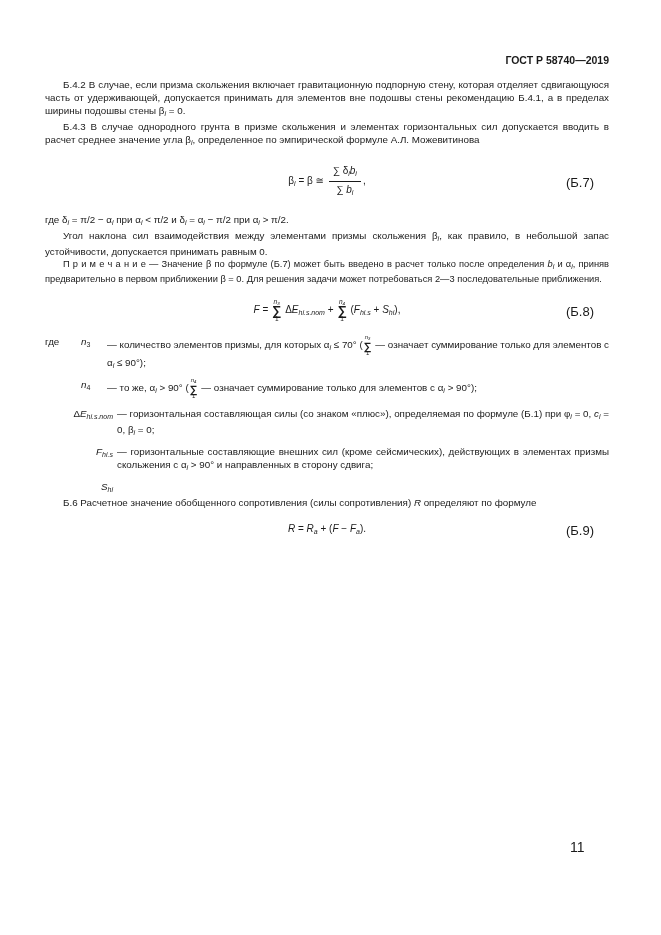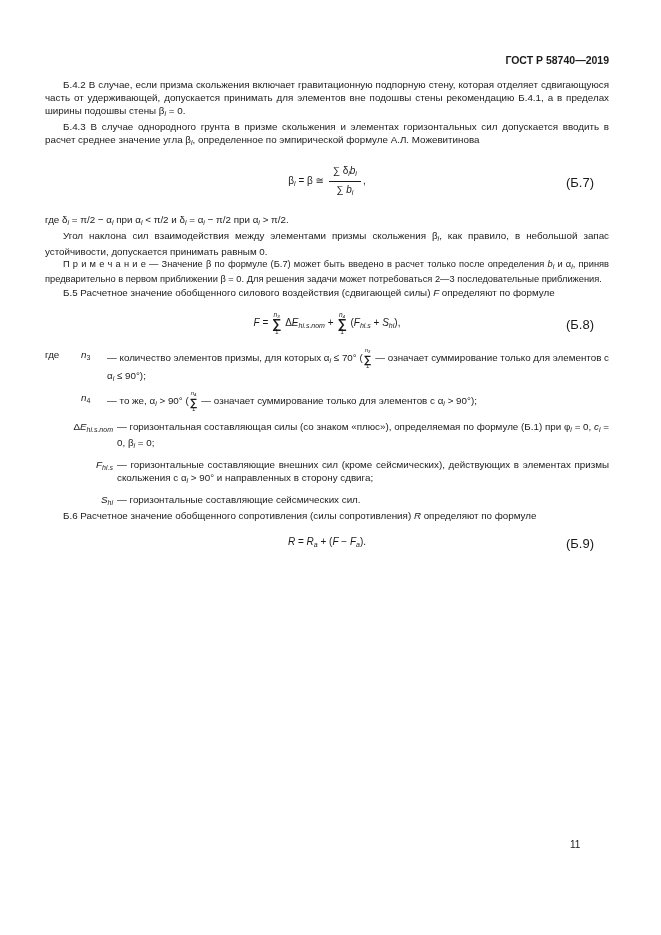--- a/index.html
+++ b/index.html
@@ -53,21 +53,21 @@
   .where { font-size:9.8px; }
   .where-row { display:flex; line-height:13px; margin-bottom:6px; }
   .where-row:last-child { margin-bottom:0; }
   .where-lead { flex:none; width:36px; }
   .w1 { margin-top:2px; }
   .w1 .where-term { flex:none; width:22px; }
   .w2 { margin-top:8px; }
   .w2 .where-term { flex:none; width:68px; text-align:right; }
   .where-def { flex:1; margin-left:4px; text-align:justify; }
 
-  .page-number { position:absolute; left:570px; top:839px; font-size:10px; }
+  .page-number { position:absolute; left:570px; top:839px; font-size:14px; }
 </style>
 </head>
 <body>
 
 <div class="page">
   <div class="content">
 
     <div class="doc-header">ГОСТ Р 58740—2019</div>
 
     <p class="body ind"><span>Б.4.2 В случае, если призма скольжения включает гравитационную подпорную стену, которая отделяет сдвигающуюся часть от удерживающей, допускается принимать для элементов вне подошвы стены рекомендацию Б.4.1, а в пределах ширины подошвы стены </span><span>β</span><span class="seg-isub">i</span><span> = 0.</span></p>
@@ -79,21 +79,20 @@
       </span>
       <span class="f-label">(Б.7)</span>
     </div>
 
     <p class="body"><span>где </span><span>δ</span><span class="seg-isub">i</span><span> = π/2 − </span><span>α</span><span class="seg-isub">i</span><span> при </span><span>α</span><span class="seg-isub">i</span><span> &lt; π/2 и </span><span>δ</span><span class="seg-isub">i</span><span> = </span><span>α</span><span class="seg-isub">i</span><span> − π/2 при </span><span>α</span><span class="seg-isub">i</span><span> &gt; π/2.</span></p>
 
     <p class="body ind mt10"><span>Угол наклона сил взаимодействия между элементами призмы скольжения </span><span>β</span><span class="seg-isub">i</span><span>, как правило, в небольшой запас устойчивости, допускается принимать равным 0.</span></p>
 
     <p class="body note ind mt8"><span>П р и м е ч а н и е — Значение β по формуле (Б.7) может быть введено в расчет только после определения </span><span class="seg-i">b</span><span class="seg-isub">i</span><span> и </span><span>α</span><span class="seg-isub">i</span><span>, приняв предварительно в первом приближении β = 0. Для решения задачи может потребоваться 2—3 последовательные приближения.</span></p>
 
-    <p class="body ind mt12"><span>Б.5 Расчетное значение обобщенного силового воздействия (сдвигающей силы) </span><span class="seg-i">F</span><span> определяют по формуле</span></p>
 
     <div class="formula">
       <span class="f-body"><span class="seg-i">F</span><span> = </span><span class="sum">
             <span class="sum-top">n₃</span>
             <span class="sum-mid">∑</span>
             <span class="sum-bot">1</span>
           </span><span> Δ</span><span class="seg-i">E</span><span class="seg-isub">hi.s.nom</span><span> + </span><span class="sum">
             <span class="sum-top">n₄</span>
             <span class="sum-mid">∑</span>
             <span class="sum-bot">1</span>
@@ -126,21 +125,20 @@
       <div class="where-row">
         <span class="where-term"><span>Δ</span><span class="seg-i">E</span><span class="seg-isub">hi.s.nom</span></span>
         <span class="where-def"><span>— горизонтальная составляющая силы (со знаком «плюс»), определяемая по формуле (Б.1) при </span><span>φ</span><span class="seg-isub">i</span><span> = 0, </span><span class="seg-i">c</span><span class="seg-isub">i</span><span> = 0, </span><span>β</span><span class="seg-isub">i</span><span> = 0;</span></span>
       </div>
       <div class="where-row">
         <span class="where-term"><span class="seg-i">F</span><span class="seg-isub">hi.s</span></span>
         <span class="where-def"><span>— горизонтальные составляющие внешних сил (кроме сейсмических), действующих в элементах призмы скольжения с </span><span>α</span><span class="seg-isub">i</span><span> &gt; 90° и направленных в сторону сдвига;</span></span>
       </div>
       <div class="where-row">
         <span class="where-term"><span class="seg-i">S</span><span class="seg-isub">hi</span></span>
-        <span class="where-def"><span>— горизонтальные составляющие сейсмических сил.</span></span>
       </div>
     </div>
 
     <p class="body ind mt12"><span>Б.6 Расчетное значение обобщенного сопротивления (силы сопротивления) </span><span class="seg-i">R</span><span> определяют по формуле</span></p>
 
     <div class="formula">
       <span class="f-body"><span class="seg-i">R</span><span> = </span><span class="seg-i">R</span><span class="seg-isub">a</span><span> + (</span><span class="seg-i">F</span><span> − </span><span class="seg-i">F</span><span class="seg-isub">a</span><span>).</span></span>
       <span class="f-label">(Б.9)</span>
     </div>
 

